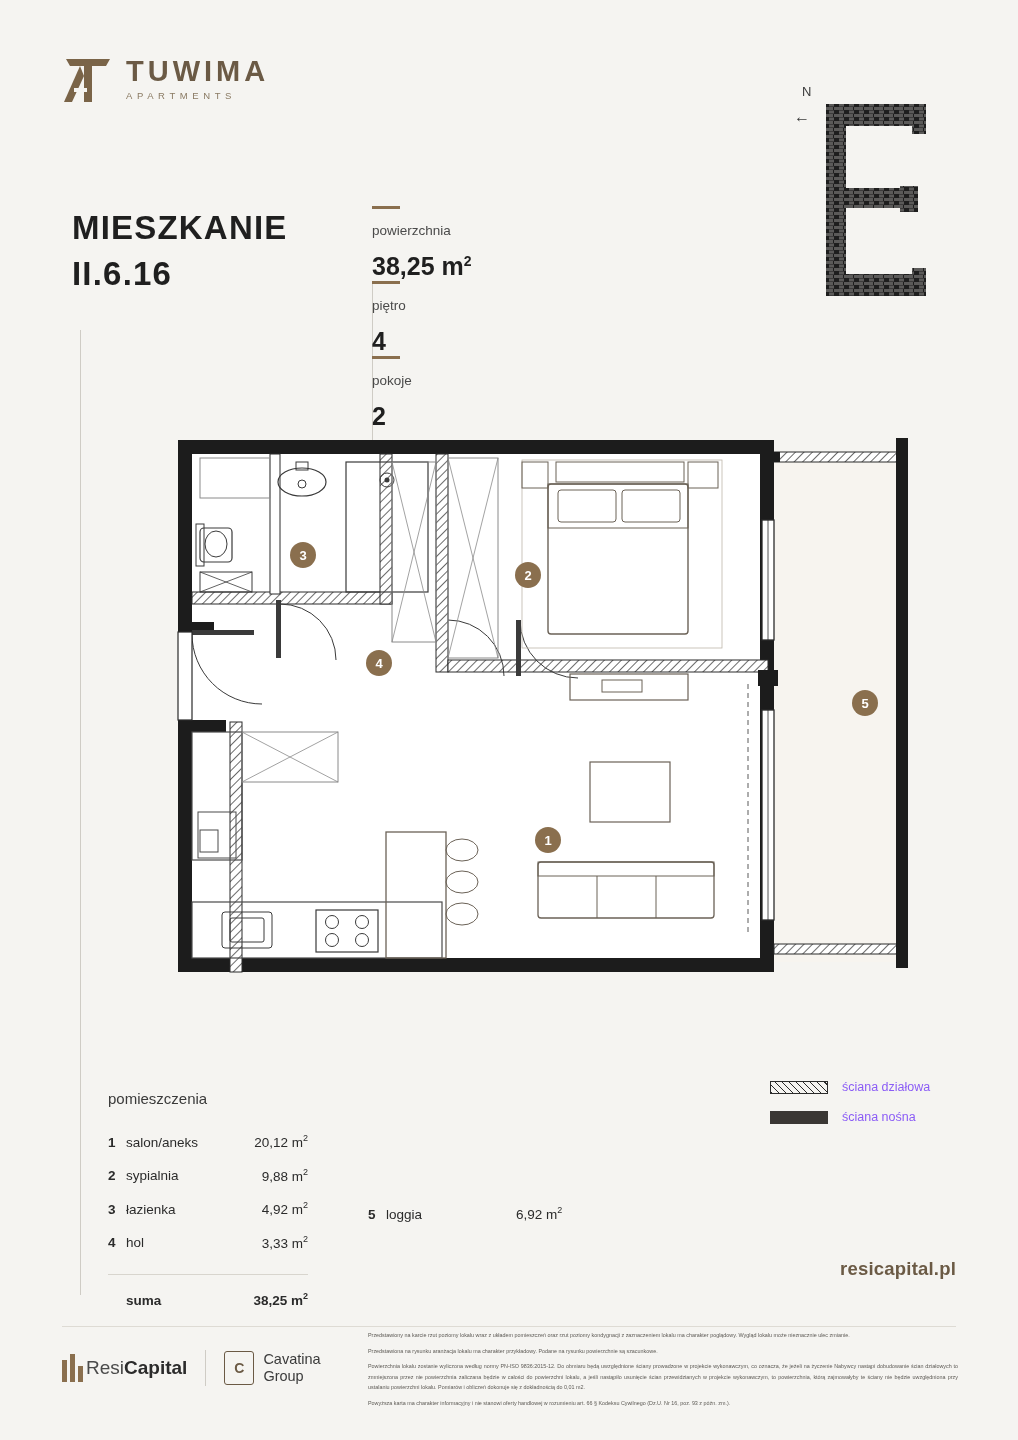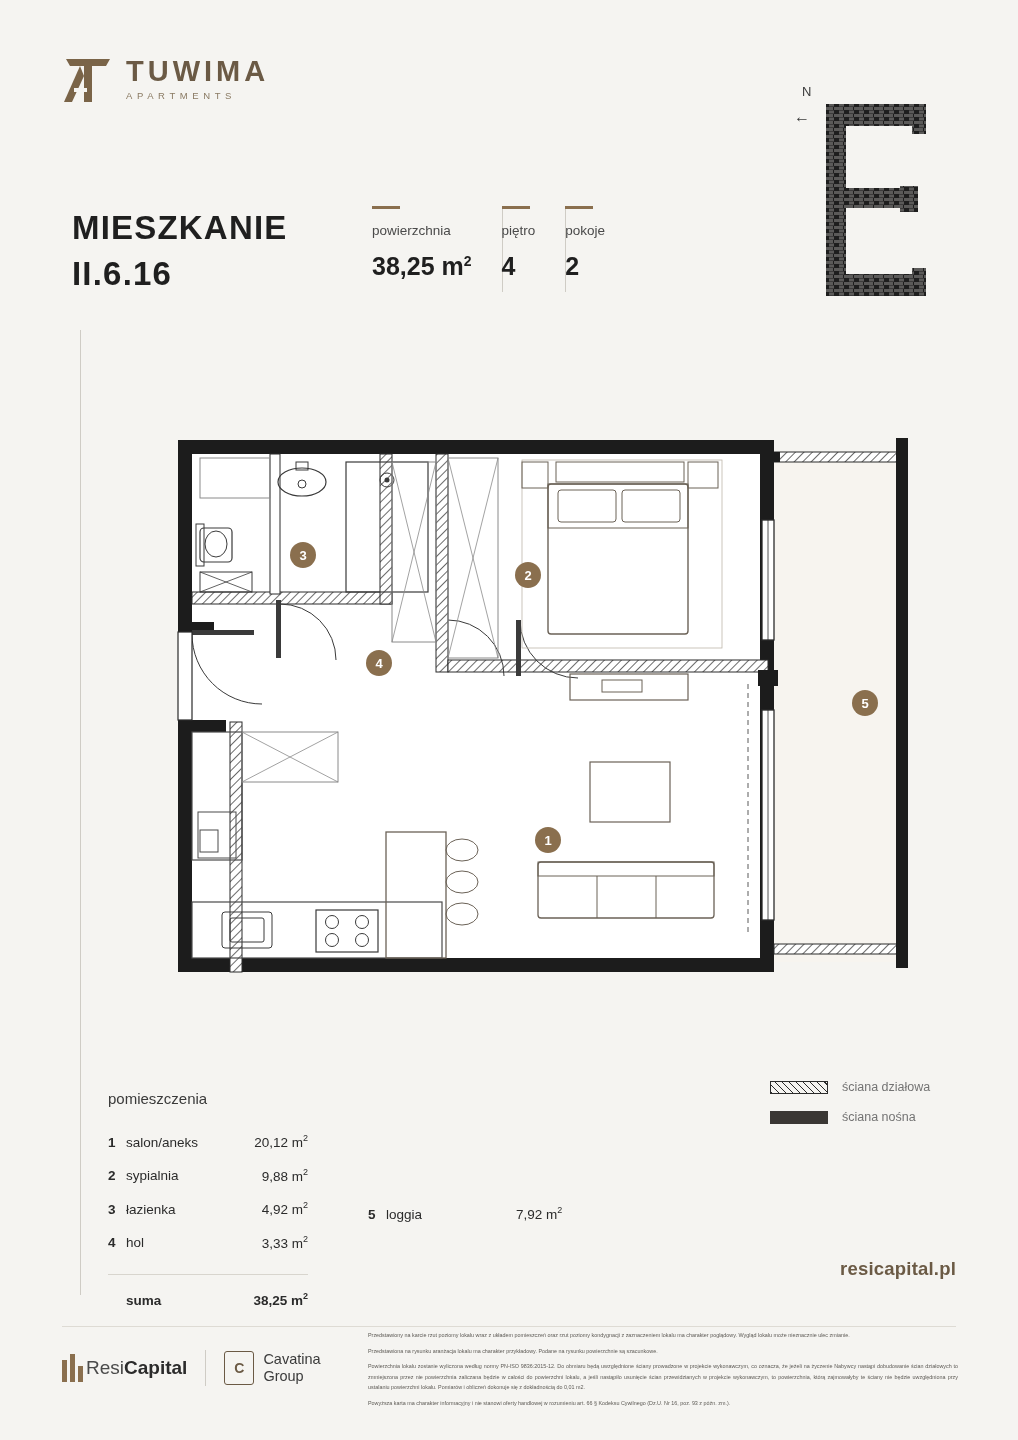--- a/index.html
+++ b/index.html
@@ -43,21 +43,21 @@
   .apt-title {
     position: absolute;
     left: 72px; top: 205px;
     font-size: 33px; font-weight: 700; letter-spacing: 1.2px;
     color: #1f1f1f; line-height: 1.38;
   }
 
   .specs {
     position: absolute;
     left: 372px; top: 206px;
-    display: flex; gap: 0;
+    display: flex; gap: 0; flex-direction: column;
   }
   .spec {
     padding: 0 30px 0 0;
     position: relative;
   }
   .spec-rule {
     width: 28px; height: 3px; background: #8a6f4e;
     margin-bottom: 14px;
   }
   .spec-label {
@@ -169,21 +169,21 @@
 
   
   .wall-legend {
     position: absolute;
     right: 68px; top: 1080px;
     width: 180px;
   }
   .wl-row {
     display: flex; align-items: center; gap: 14px;
     margin-bottom: 16px;
-    font-size: 12.5px; color: #737373;
+    font-size: 12.5px; color: #8b5cf6;
   }
   .wl-swatch { width: 58px; height: 13px; }
   .wl-hatch {
     background:
       repeating-linear-gradient(45deg, #2b2b2b 0 1px, transparent 1px 5px);
     border: 1px solid #2b2b2b;
   }
   .wl-solid { background: #3a3734; }
 
   
@@ -467,21 +467,21 @@
       <span class="room-num"></span>
       <span class="room-name">suma</span>
       <span class="room-area"><span>38,25 m</span><sup>2</sup></span>
     </div>
   </div>
 
   <div class="extra">
     <div class="extra-row">
       <span class="extra-num">5</span>
       <span class="extra-name">loggia</span>
-      <span class="extra-area"><span>7,92 m</span><sup>2</sup></span>
+      <span class="extra-area"><span>6,92 m</span><sup>2</sup></span>
     </div>
   </div>
 
   <div class="wall-legend">
     <div class="wl-row">
       <span class="wl-swatch wl-hatch"></span>
       <span>ściana działowa</span>
     </div>
     <div class="wl-row">
       <span class="wl-swatch wl-solid"></span>

